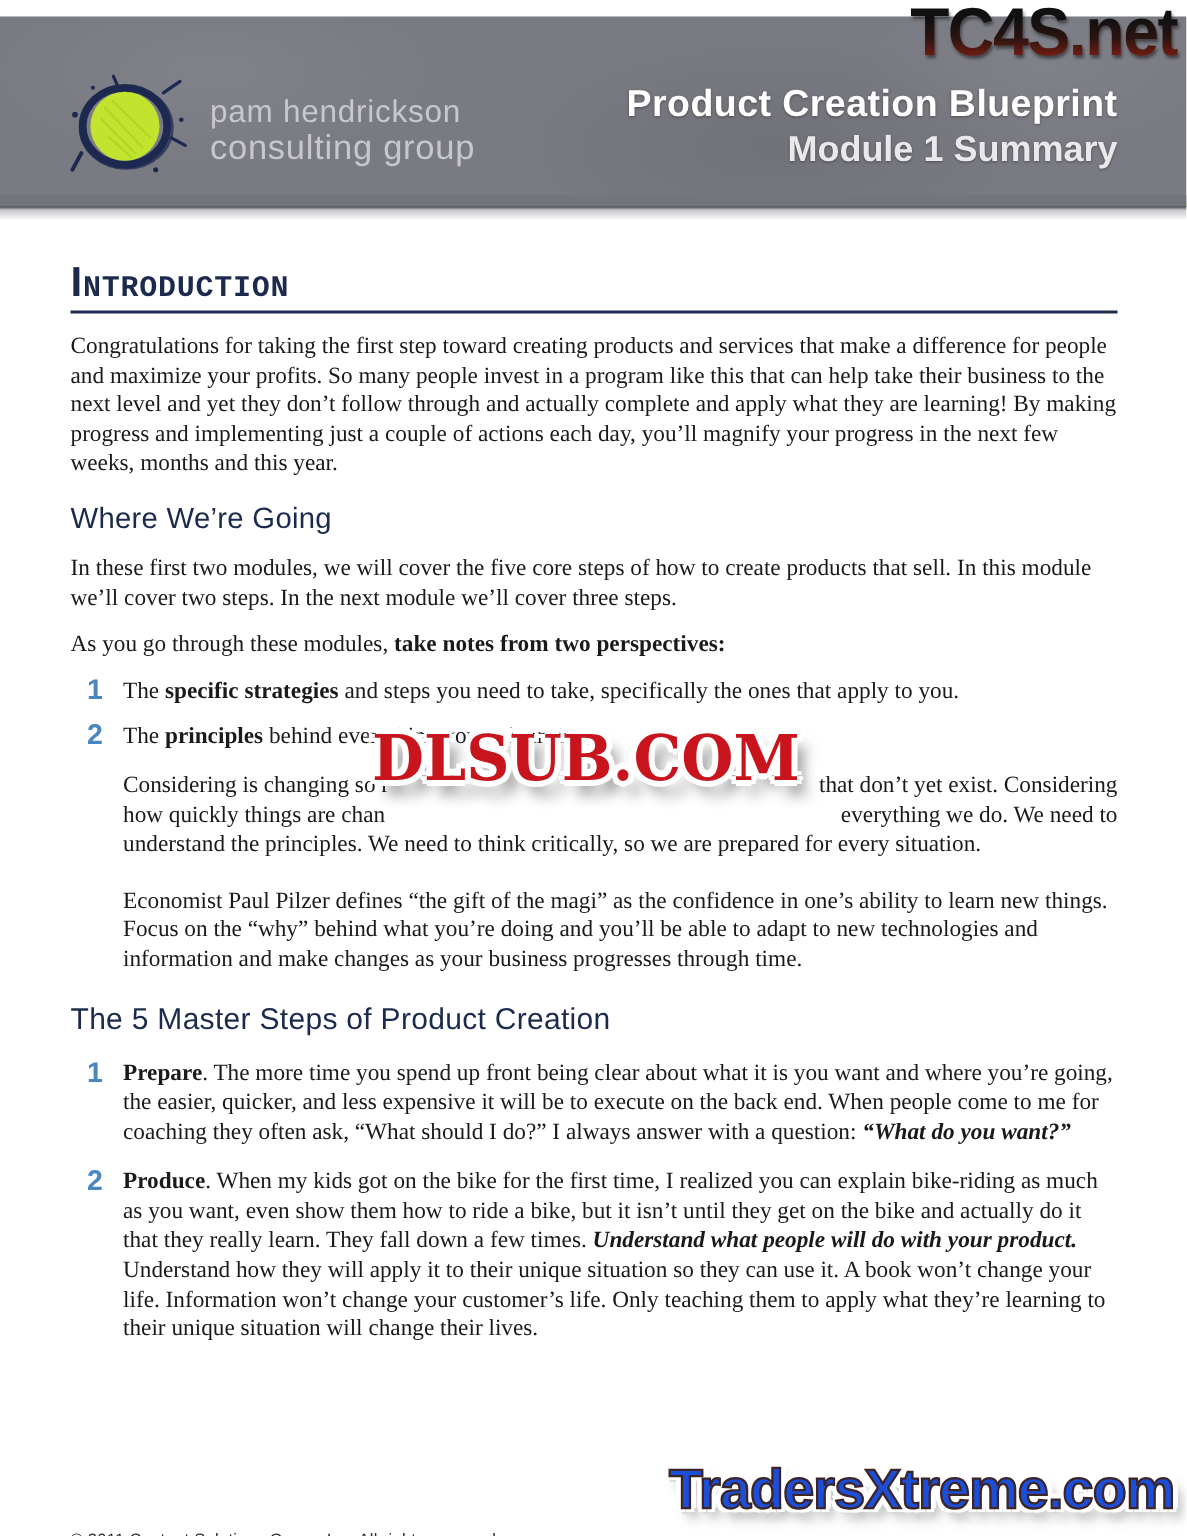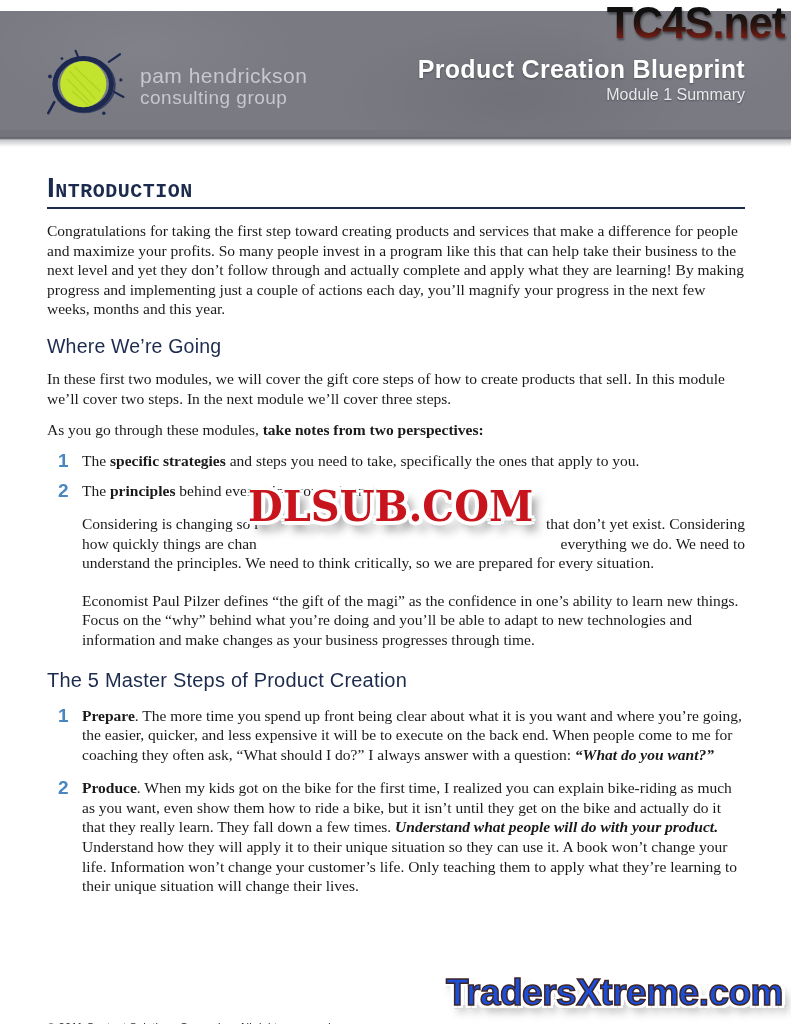--- a/index.html
+++ b/index.html
@@ -23,28 +23,28 @@
     border-bottom:3px solid #a9c84f;
     margin-top:11px;
   }
   .header-fade {
     position:absolute; left:0; top:130px; width:791px; height:18px;
     background:linear-gradient(#73747c 0px, #73747c 7px, #54555d 8px, #c6c7cb 10px, #ffffff 17px);
   }
   .logo-wrap { position:absolute; left:44px; top:38px; display:flex; align-items:center; }
   .logo-text { margin-left:14px; font-family:"Liberation Sans", sans-serif; color:#c7c8cc; line-height:1.08; }
   .logo-line1 { font-size:21px; letter-spacing:.5px; }
-  .logo-line2 { font-size:19px; letter-spacing:.5px; }
+  .logo-line2 { font-size:23px; letter-spacing:.5px; }
   .header-titles {
     position:absolute; right:46px; top:44px; text-align:right;
     font-family:"Liberation Sans", sans-serif; color:#ffffff;
     text-shadow:0 1px 2px rgba(0,0,0,.35);
   }
   .header-title { font-size:25px; font-weight:bold; letter-spacing:.3px; }
-  .header-subtitle { font-size:16px; font-weight:normal; color:#e9e9ec; margin-top:2px; }
+  .header-subtitle { font-size:24px; font-weight:bold; color:#e9e9ec; margin-top:2px; }
 
   .wm-top {
     position:absolute; top:-2px; right:6px;
     font-family:"Liberation Sans", sans-serif; font-weight:bold;
     font-size:43px; letter-spacing:-1px;
     background:linear-gradient(180deg,#101010 30%, #2a1410 55%, #8d1f14 88%);
     -webkit-background-clip:text; background-clip:text; color:transparent;
     filter:drop-shadow(1px 2px 1px rgba(0,0,0,.45));
     transform:scaleY(1.05);
   }
@@ -158,21 +158,21 @@
   <div class="wm-top">TC4S.net</div>
 
   <div class="content">
 
     <div class="intro-heading"><span class="initial">I</span><span class="rest">NTRODUCTION</span></div>
 
     <p class="serif p1">Congratulations for taking the first step toward creating products and services that make a difference for people and maximize your profits. So many people invest in a program like this that can help take their business to the next level and yet they don’t follow through and actually complete and apply what they are learning! By making progress and implementing just a couple of actions each day, you’ll magnify your progress in the next few weeks, months and this year.</p>
 
     <div class="sub-heading">Where We’re Going</div>
 
-    <p class="serif p2">In these first two modules, we will cover the gift core steps of how to create products that sell. In this module we’ll cover two steps. In the next module we’ll cover three steps.</p>
+    <p class="serif p2">In these first two modules, we will cover the five core steps of how to create products that sell. In this module we’ll cover two steps. In the next module we’ll cover three steps.</p>
 
     <p class="serif lead-in"><span>As you go through these modules, </span><span class="b">take notes from two perspectives:</span></p>
 
     <div class="num-item serif">
       <div class="num">1</div>
       <div class="body"><span>The </span><span class="b">specific strategies</span><span> and steps you need to take, specifically the ones that apply to you.</span></div>
     </div>
     <div class="num-item serif">
       <div class="num">2</div>
       <div class="body"><span>The </span><span class="b">principles</span><span> behind everything you’re learning.</span></div>

